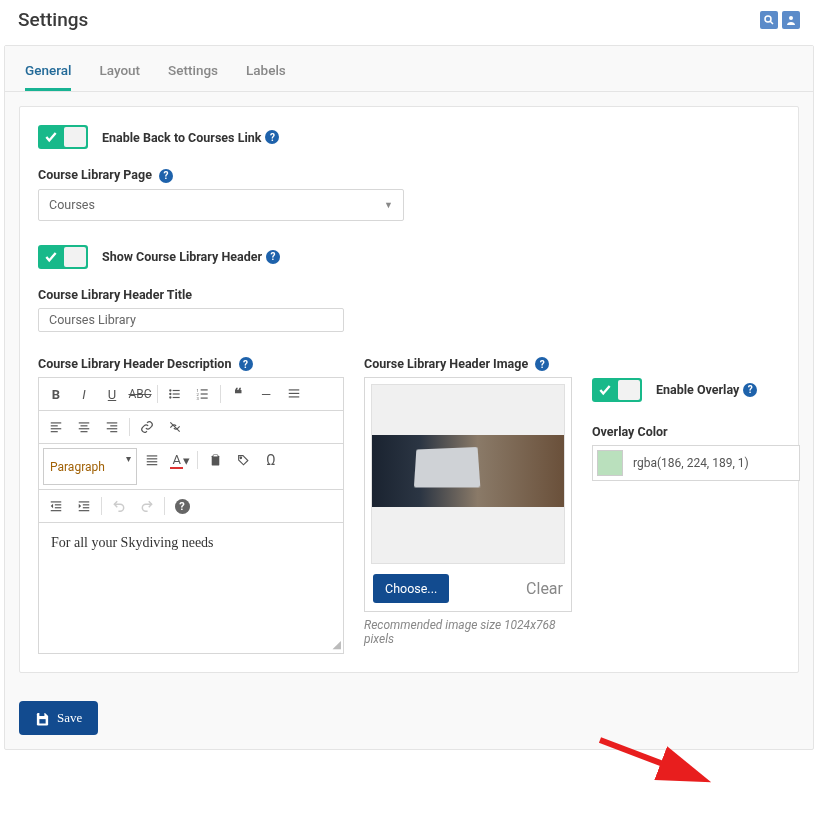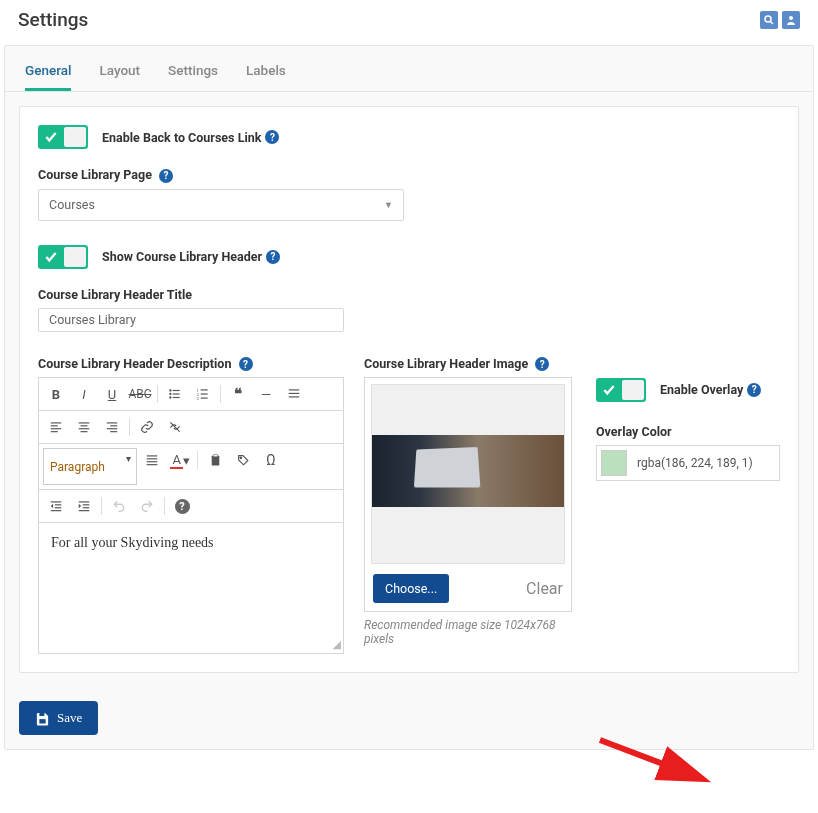--- a/index.html
+++ b/index.html
@@ -225,21 +225,21 @@
     font-size:12.5px;
     font-family:inherit;
     cursor:pointer;
   }
   .link-muted { color:#888; font-size:16px; cursor:pointer;}
   .hint { font-style:italic; color:#888; font-size:12px; margin-top:6px;}
   .overlay-col { margin-top:22px;}
   .color-row {
     display:flex; align-items:center;
     border:1px solid #d7d7d7;
-    width:184px;
+    width:208px;
     background:#fff;
     padding:4px;
   }
   .swatch {
     width:26px; height:26px;
     background:rgba(186,224,189,1);
     border:1px solid #ccc;
     margin-right:10px;
   }
   .footer {

